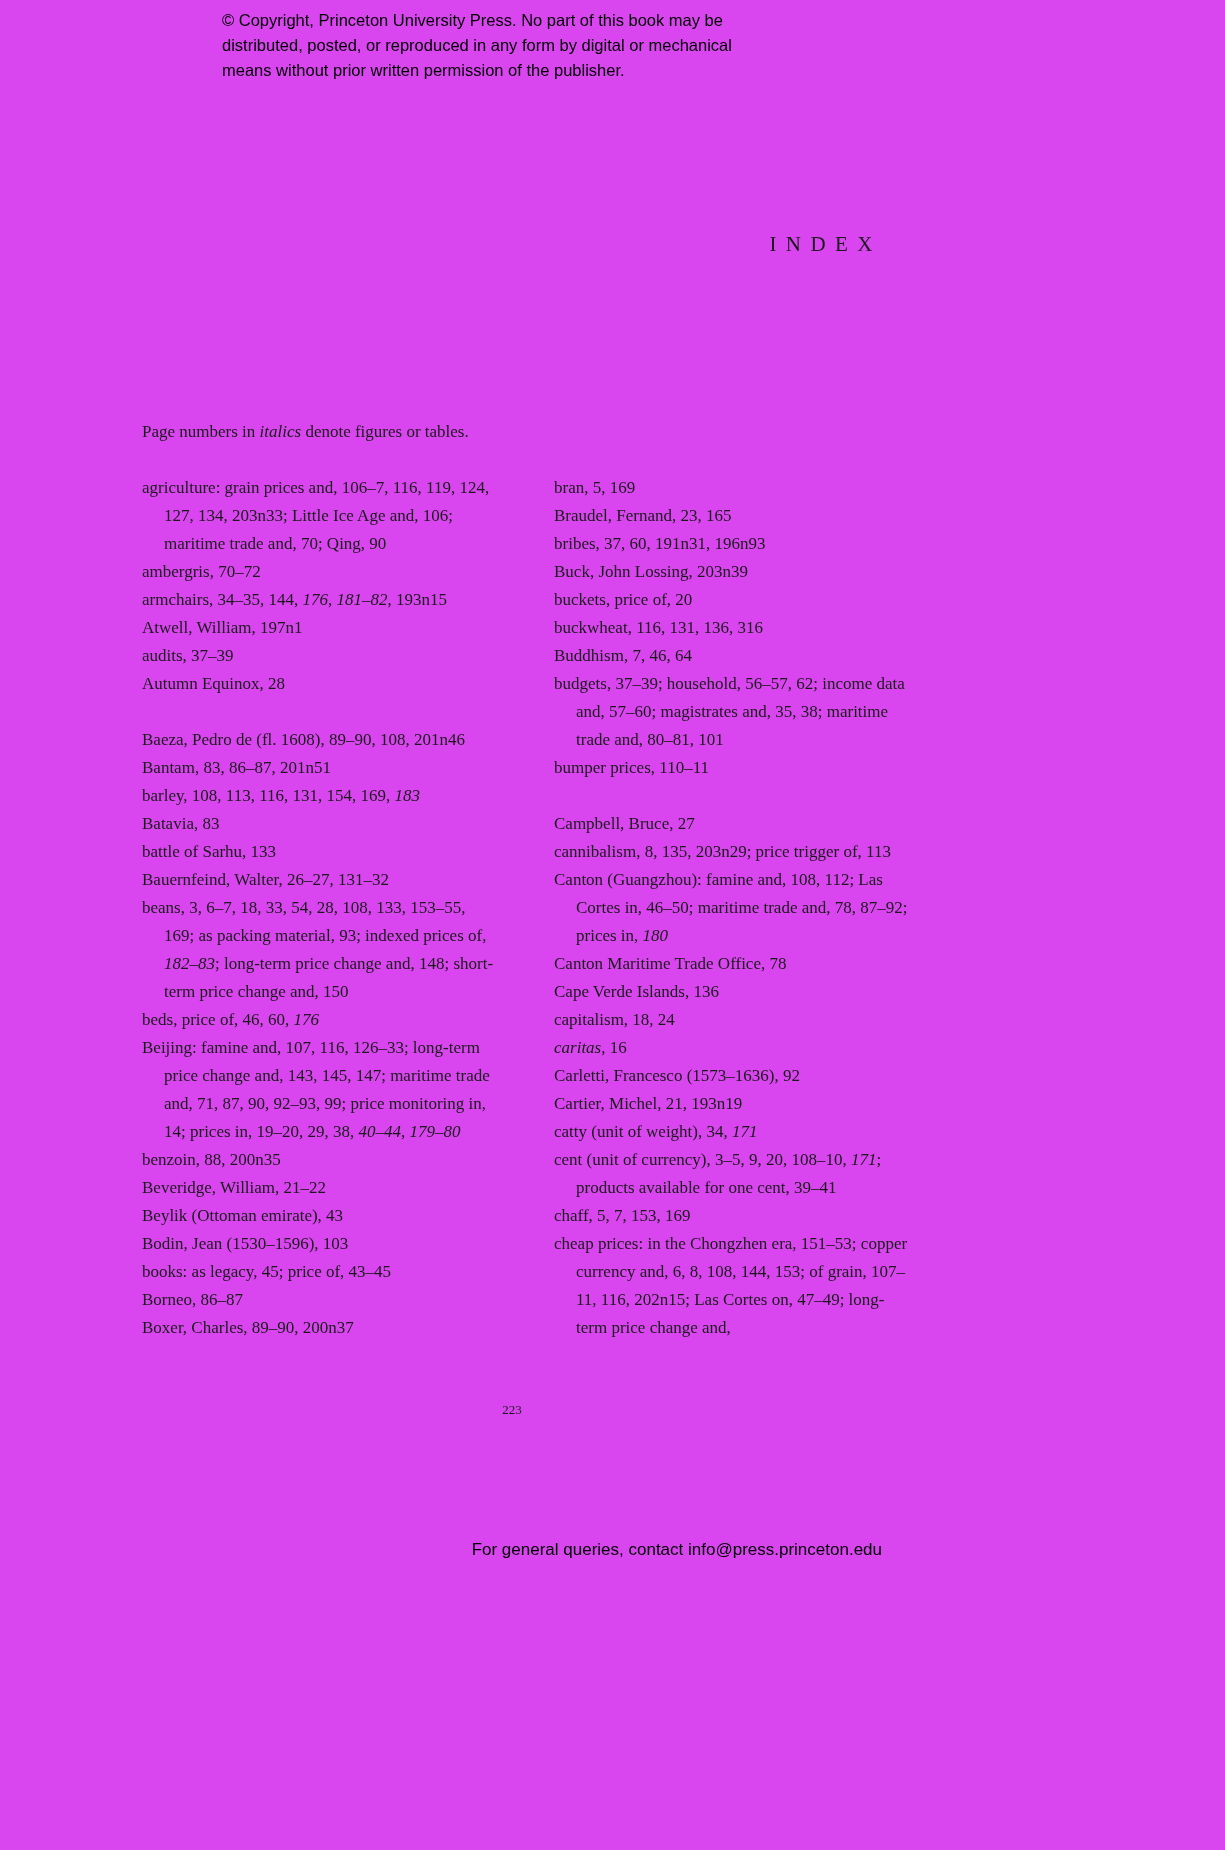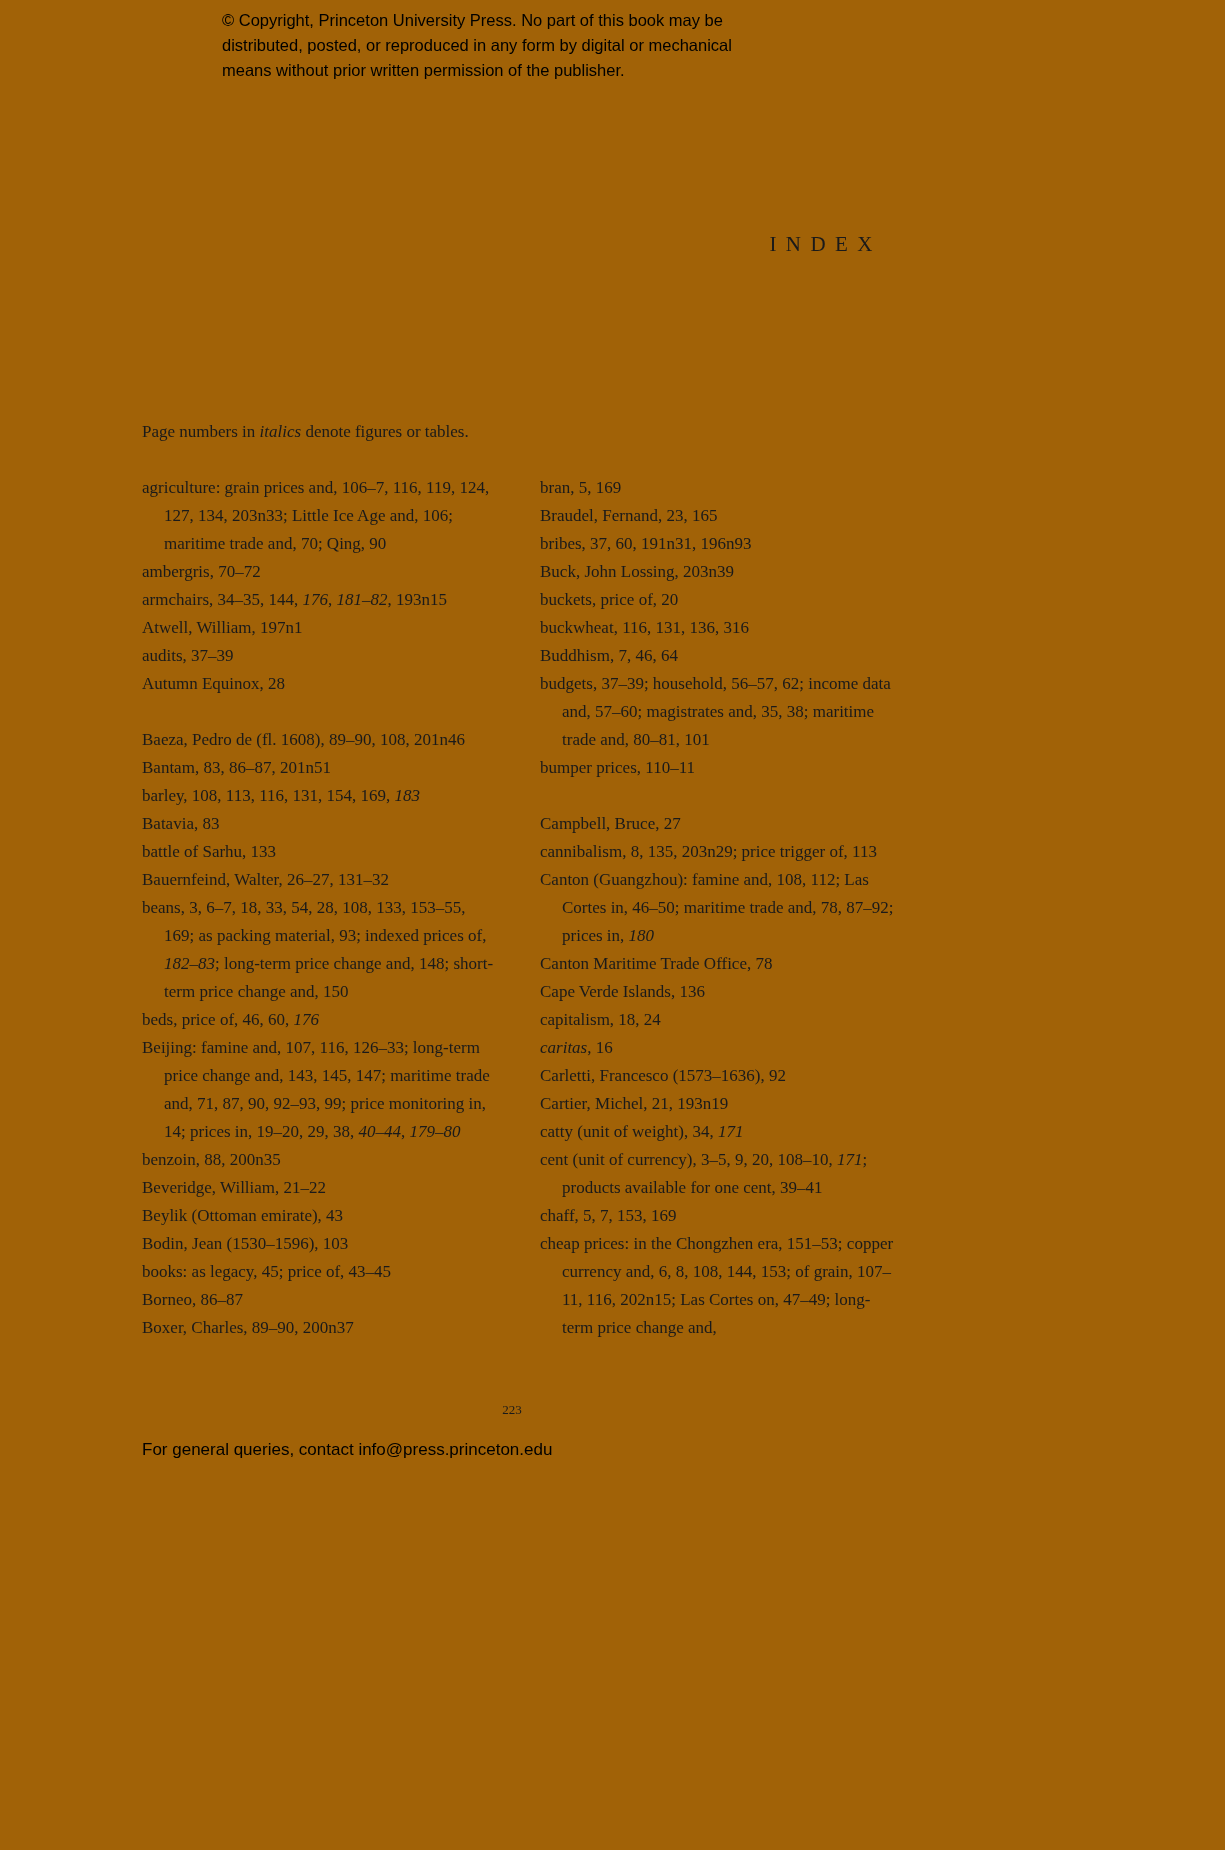--- a/index.html
+++ b/index.html
@@ -4,21 +4,21 @@
 <style>
   html, body {
     margin: 0;
     padding: 0;
     background: #ffffff;
   }
   .page {
     position: relative;
     width: 1225px;
     height: 1850px;
-    background: #a16207;
+    background: #d946ef;
     color: #121212;
     font-family: "Liberation Serif", serif;
     overflow: hidden;
   }
   .copyright {
     position: absolute;
     left: 222px;
     top: 8px;
     font-family: "Liberation Sans", sans-serif;
     font-size: 16.5px;
@@ -44,21 +44,21 @@
     text-align: left;
     font-size: 17px;
     color: #1a1a1a;
   }
   .columns {
     position: absolute;
     left: 142px;
     top: 474px;
     width: 746px;
     display: flex;
-    gap: 44px;
+    gap: 58px;
     align-items: flex-start;
   }
   .column {
     width: 354px;
     flex: 0 0 354px;
   }
   .entry {
     margin: 0;
     padding-left: 22px;
     text-indent: -22px;
@@ -77,23 +77,23 @@
     left: 142px;
     top: 1402px;
     width: 740px;
     text-align: center;
     font-size: 13px;
     color: #1a1a1a;
   }
   .footer {
     position: absolute;
     left: 142px;
-    top: 1440px;
+    top: 1540px;
     width: 740px;
-    text-align: left;
+    text-align: right;
     font-family: "Liberation Sans", sans-serif;
     font-size: 17px;
     color: #000000;
   }
 </style>
 </head>
 <body>
 
 <div class="page">
 

